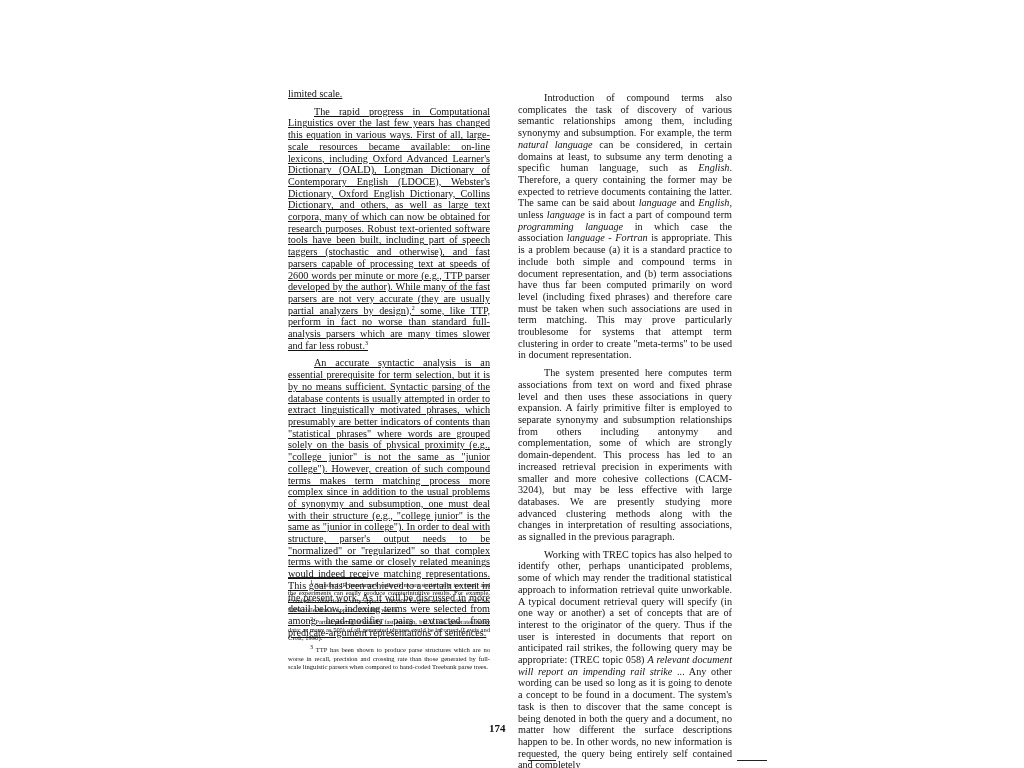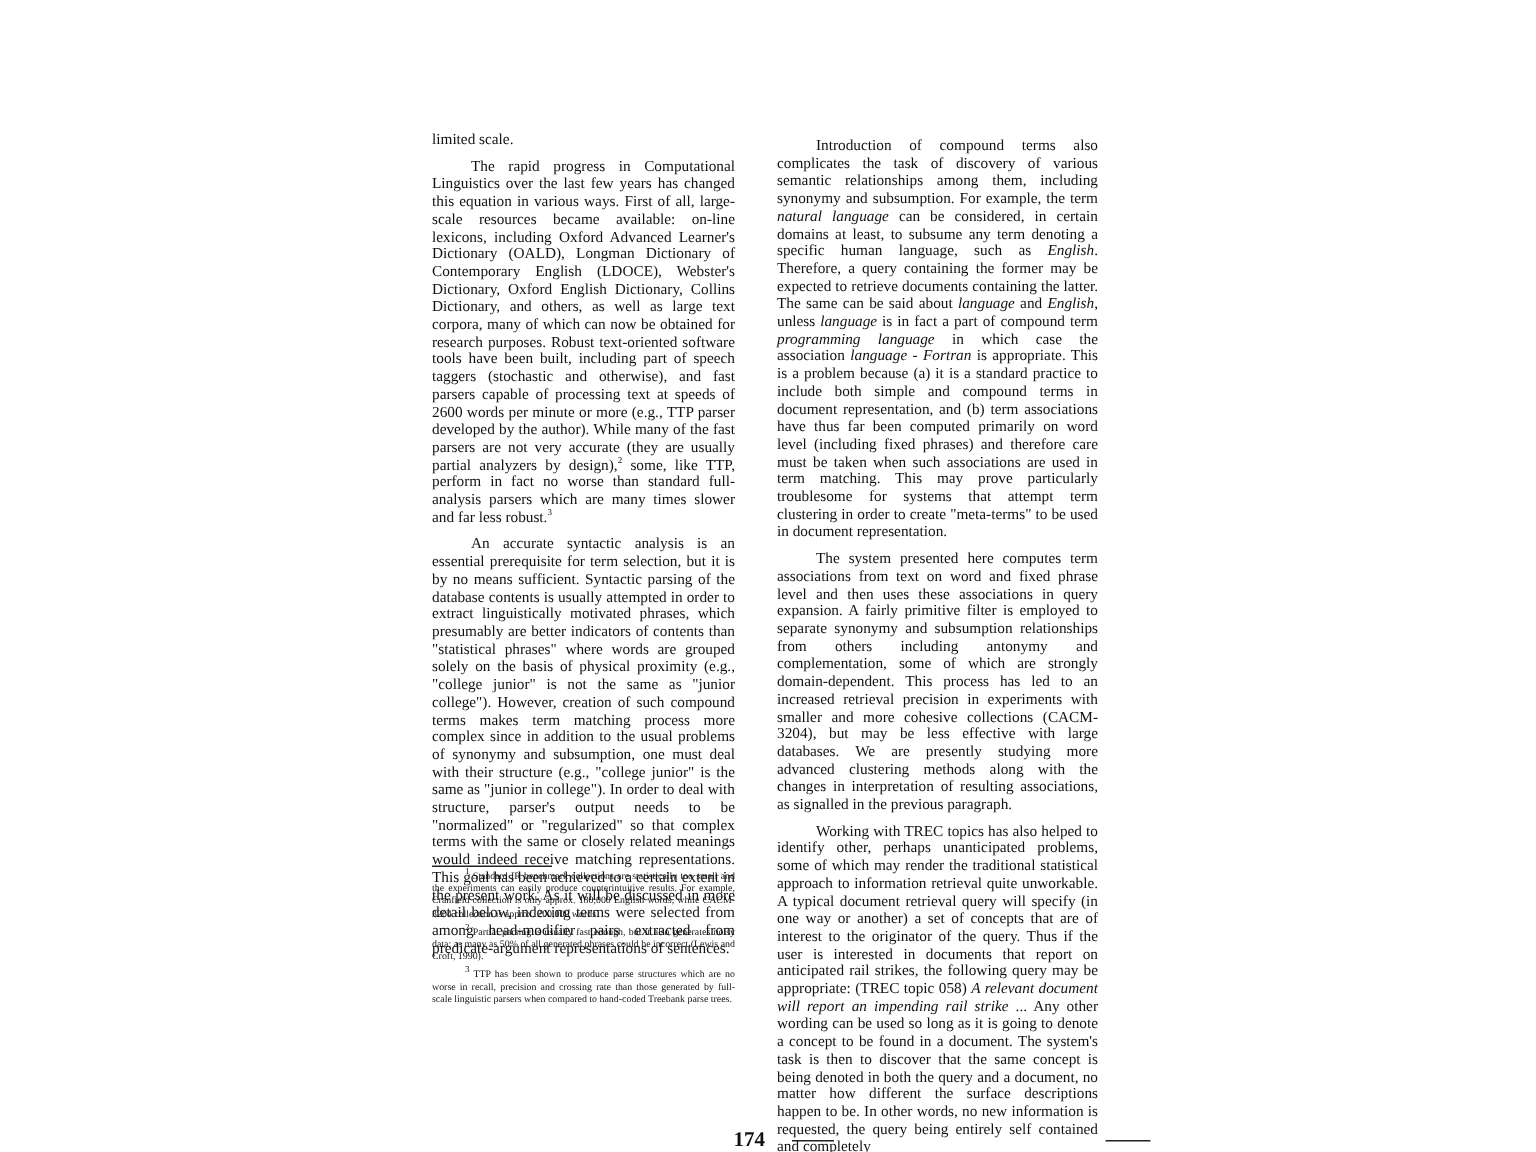--- a/index.html
+++ b/index.html
@@ -1,28 +1,28 @@
 <!DOCTYPE html>
 <html><head>
 <meta charset="utf-8">
 <style>
   html, body { margin: 0; padding: 0; background: #ffffff; }
   body { width: 1024px; height: 768px; position: relative; overflow: hidden;
          font-family: "Liberation Serif", serif; color: #111; }
   .col { position: absolute; text-align: justify; font-size: 10.2px; line-height: 11.7px; }
-  .col-left { left: 288px; top: 88px; width: 202px; }
+  .col-left { left: 288px; top: 88px; width: 202px; text-decoration: underline; }
   .col-right { left: 518px; top: 92px; width: 214px; }
   .p { margin: 0 0 6px 0; text-indent: 26px; }
   .p.noindent { text-indent: 0; }
   .sup { font-size: 6px; vertical-align: super; line-height: 0; }
   em { }
   .footnote-rule { position: absolute; left: 288px; top: 577px; width: 80px; height: 1px; background: #222; }
   .footnotes { position: absolute; left: 288px; top: 581px; width: 202px; font-size: 6.6px; line-height: 8.2px; text-align: justify; }
   .fn { margin: 0 0 4px 0; text-indent: 22px; }
-  .page-number { position: absolute; left: 489px; top: 722px; font-size: 14px; font-weight: bold; margin-top: 31px; }
+  .page-number { position: absolute; left: 489px; top: 722px; font-size: 11px; font-weight: bold; }
   .rule-a { position: absolute; left: 528px; top: 760px; width: 28px; height: 1px; background: #222; }
   .rule-b { position: absolute; left: 737px; top: 760px; width: 30px; height: 1px; background: #222; }
 </style>
 </head>
 <body>
 
 <div class="col col-left">
   <p class="p noindent">limited scale.</p>
   <p class="p"><span>The rapid progress in Computational Linguistics over the last few years has changed this equation in various ways. First of all, large-scale resources became available: on-line lexicons, including Oxford Advanced Learner's Dictionary (OALD), Longman Dictionary of Contemporary English (LDOCE), Webster's Dictionary, Oxford English Dictionary, Collins Dictionary, and others, as well as large text corpora, many of which can now be obtained for research purposes. Robust text-oriented software tools have been built, including part of speech taggers (stochastic and otherwise), and fast parsers capable of processing text at speeds of 2600 words per minute or more (e.g., TTP parser developed by the author). While many of the fast parsers are not very accurate (they are usually partial analyzers by design),</span><span class="sup">2</span><span> some, like TTP, perform in fact no worse than standard full-analysis parsers which are many times slower and far less robust.</span><span class="sup">3</span></p>
   <p class="p">An accurate syntactic analysis is an essential prerequisite for term selection, but it is by no means sufficient. Syntactic parsing of the database contents is usually attempted in order to extract linguistically motivated phrases, which presumably are better indicators of contents than "statistical phrases" where words are grouped solely on the basis of physical proximity (e.g., "college junior" is not the same as "junior college"). However, creation of such compound terms makes term matching process more complex since in addition to the usual problems of synonymy and subsumption, one must deal with their structure (e.g., "college junior" is the same as "junior in college"). In order to deal with structure, parser's output needs to be "normalized" or "regularized" so that complex terms with the same or closely related meanings would indeed receive matching representations. This goal has been achieved to a certain extent in the present work. As it will be discussed in more detail below, indexing terms were selected from among head-modifier pairs extracted from predicate-argument representations of sentences.</p>

